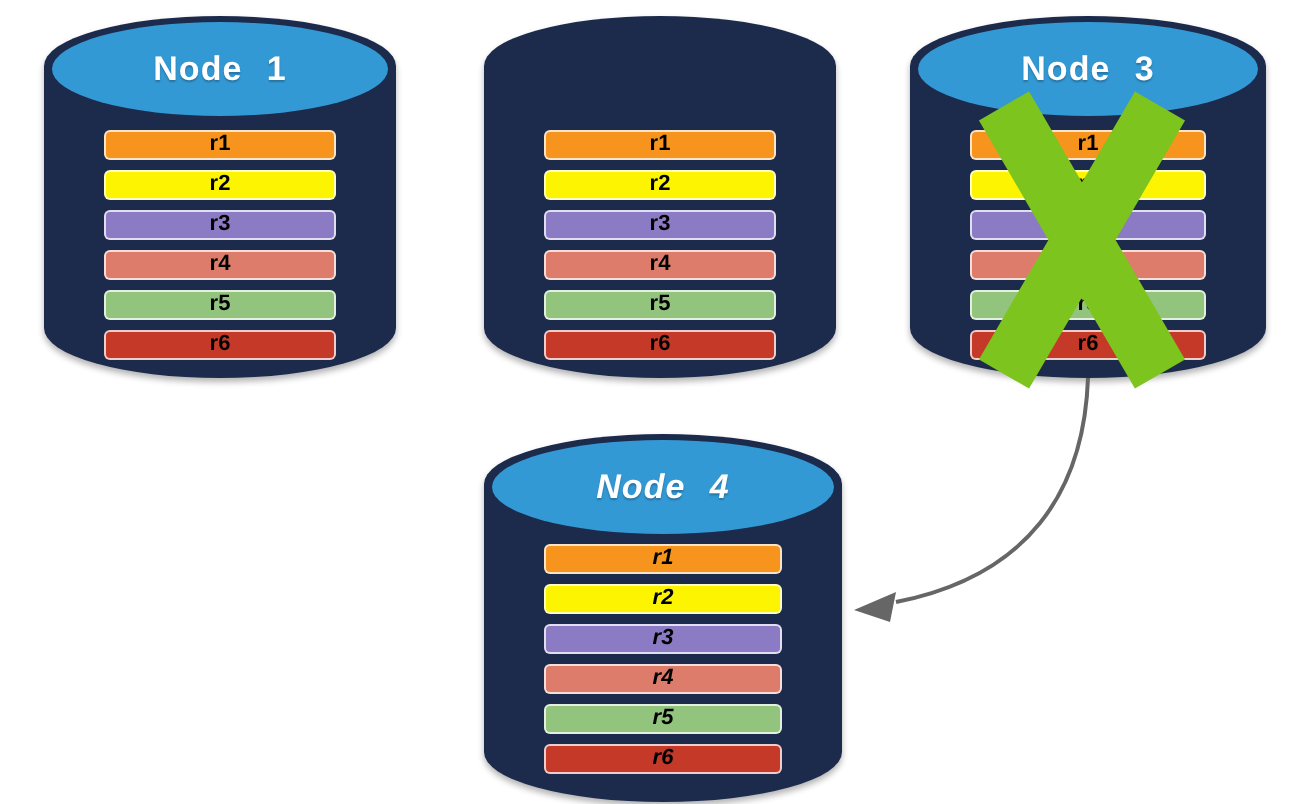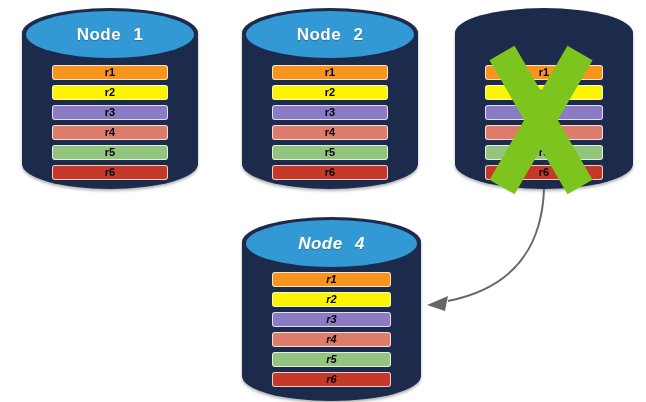--- a/index.html
+++ b/index.html
@@ -58,23 +58,20 @@
           <span class="row-label">r5</span>
         </div>
       <div class="row" style="background: rgb(197, 57, 41);">
           <span class="row-label">r6</span>
         </div>
     </div>
   </div>
 
   <div class="node" style="left:242px;top:8px;width:176px;height:181px;">
     <div class="cyl-body" style="background: rgb(28, 42, 76);"></div>
-    <div class="cyl-top" style="background: rgb(51, 153, 213);">
-      <span class="node-title" style="color: rgb(255, 255, 255);">Node 2</span>
-    </div>
     <div class="rows">
       <div class="row" style="background: rgb(247, 148, 29);">
           <span class="row-label">r1</span>
         </div>
       <div class="row" style="background: rgb(252, 244, 0);">
           <span class="row-label">r2</span>
         </div>
       <div class="row" style="background: rgb(138, 123, 196);">
           <span class="row-label">r3</span>
         </div>
@@ -85,20 +82,23 @@
           <span class="row-label">r5</span>
         </div>
       <div class="row" style="background: rgb(197, 57, 41);">
           <span class="row-label">r6</span>
         </div>
     </div>
   </div>
 
   <div class="node" style="left:455px;top:8px;width:178px;height:181px;">
     <div class="cyl-body" style="background: rgb(28, 42, 76);"></div>
+    <div class="cyl-top" style="background: rgb(51, 153, 213);">
+      <span class="node-title" style="color: rgb(255, 255, 255);">Node 3</span>
+    </div>
     <div class="rows">
       <div class="row" style="background: rgb(247, 148, 29);">
           <span class="row-label">r1</span>
         </div>
       <div class="row" style="background: rgb(252, 244, 0);">
           <span class="row-label">r2</span>
         </div>
       <div class="row" style="background: rgb(138, 123, 196);">
           <span class="row-label">r3</span>
         </div>

